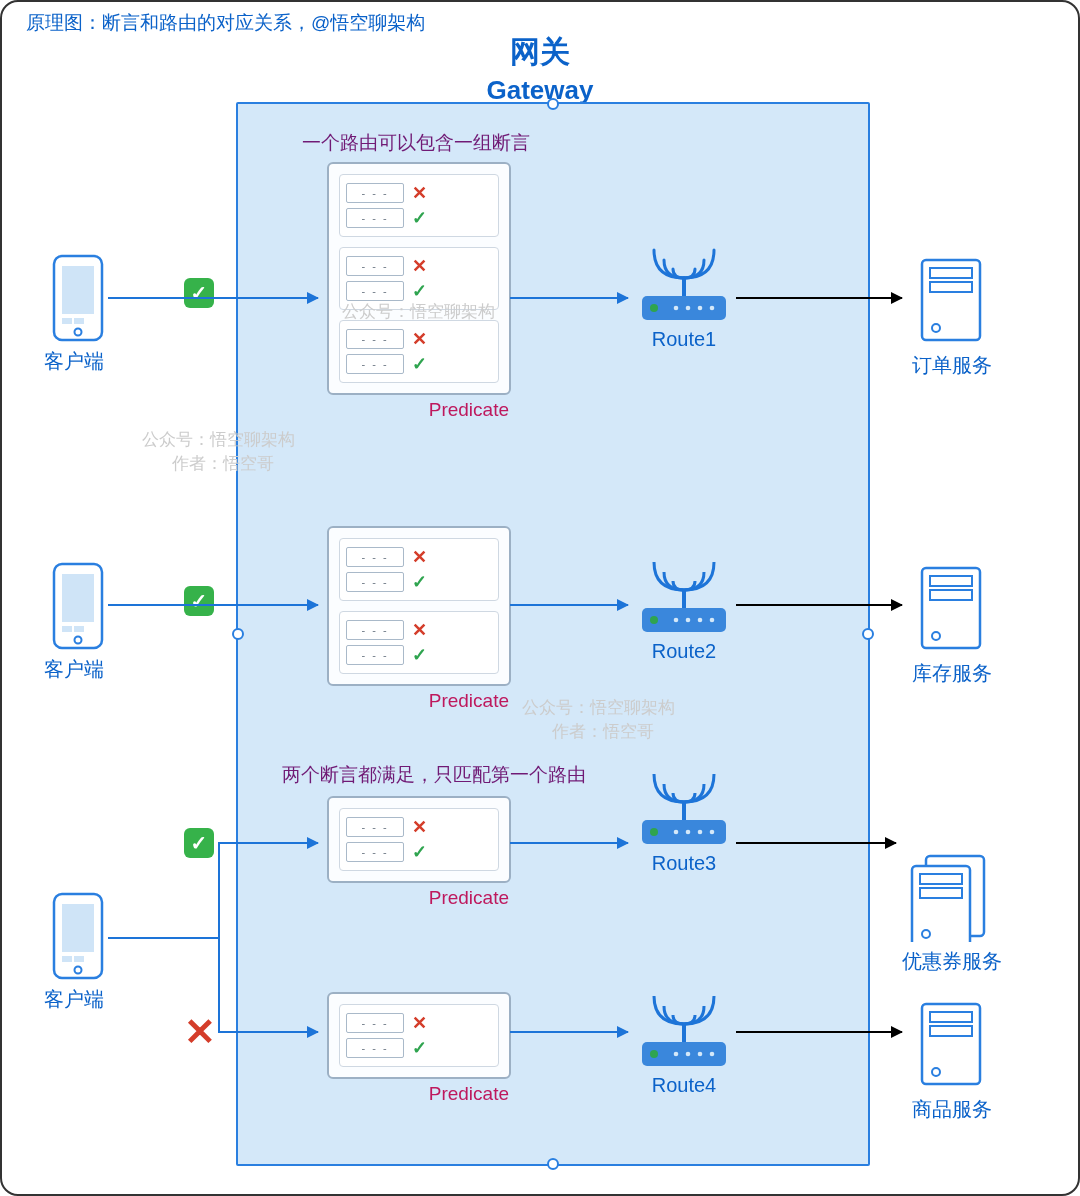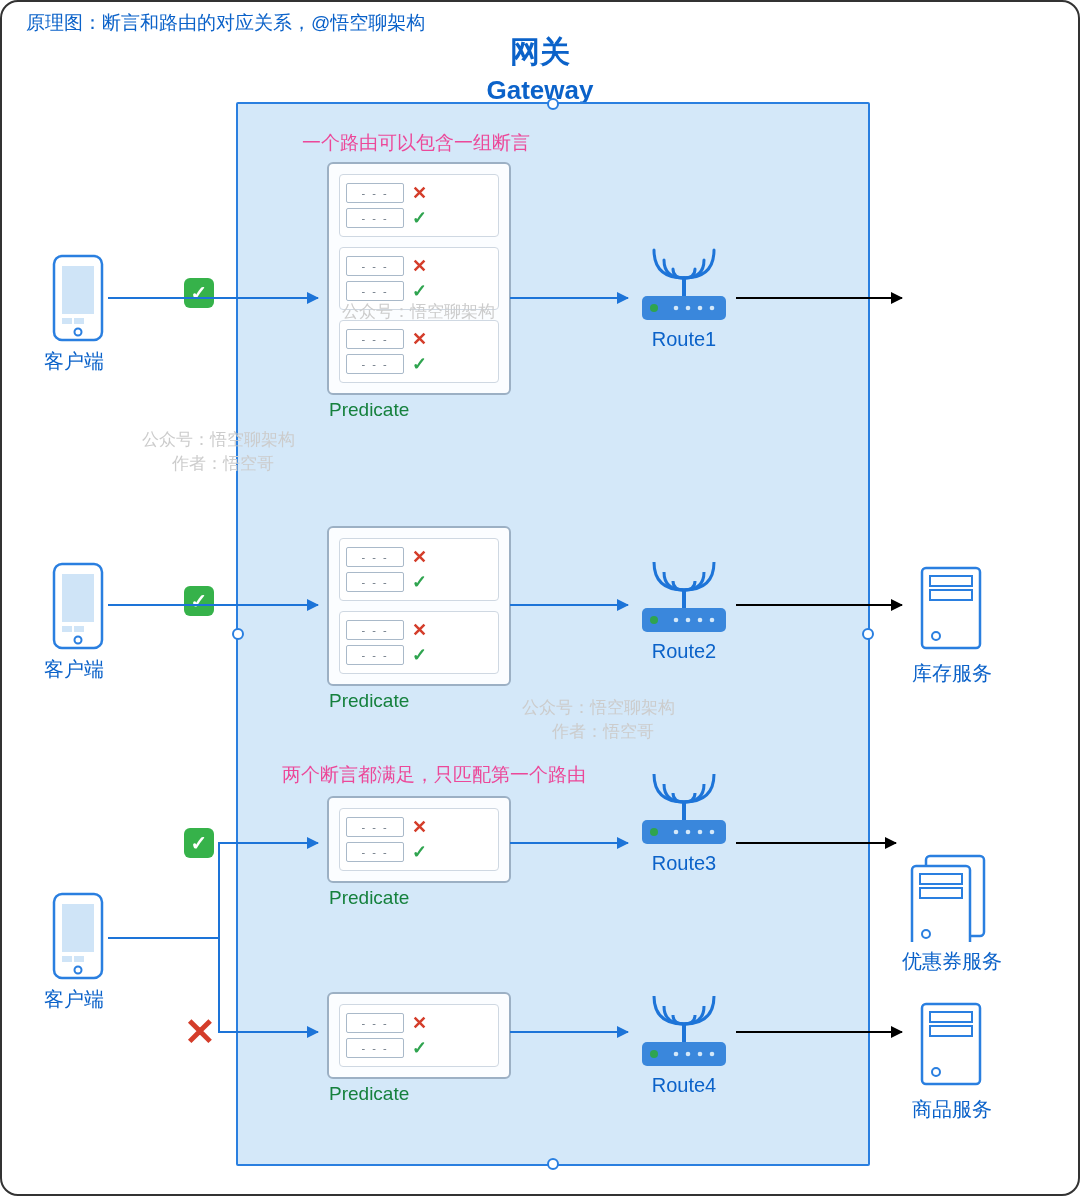--- a/index.html
+++ b/index.html
@@ -6,29 +6,29 @@
   .frame{width:1080px;height:1196px;position:relative;box-sizing:border-box;border:2px solid #333;border-radius:18px;background:#fff;overflow:hidden;}
   .header{position:absolute;left:24px;top:8px;color:#0b62c9;font-size:19px;}
   .gateway-title{position:absolute;left:0;width:100%;top:30px;text-align:center;color:#0b62c9;font-size:30px;font-weight:700;}
   .gateway-title .en{font-size:26px;display:block;margin-top:2px;}
   .gateway-box{position:absolute;left:234px;top:100px;width:630px;height:1060px;border:2px solid #2a7fe0;background:#d4e8f9;border-radius:2px;}
   .gateway-box .dot{width:8px;height:8px;border:2px solid #2a7fe0;border-radius:50%;background:#fff;position:absolute;}
   .gateway-box .dot.t{left:50%;top:-6px;margin-left:-6px;}
   .gateway-box .dot.b{left:50%;bottom:-6px;margin-left:-6px;}
   .gateway-box .dot.l{left:-6px;top:50%;margin-top:-6px;}
   .gateway-box .dot.r{right:-6px;top:50%;margin-top:-6px;}
-  .label{position:absolute;color:#ec4899;font-size:19px;}
+  .label{position:absolute;color:#701a75;font-size:19px;}
   .pred-box{position:absolute;border:2px solid #9cb0c4;border-radius:6px;background:#fbfdff;left:325px;width:180px;}
   .grp{margin:10px 10px;border:1px solid #cfd8e2;border-radius:4px;background:#fff;padding:4px 6px;}
   .row{display:flex;align-items:center;gap:8px;margin:3px 0;}
   .row .bar{flex:0 0 56px;height:18px;border:1px solid #a9b9c9;border-radius:2px;background:#fff;display:flex;align-items:center;justify-content:center;color:#6b7683;font-size:11px;letter-spacing:2px;}
   .row .mk{width:18px;font-size:18px;font-weight:bold;}
   .row .mk.ok{color:#2fa44f;}
   .row .mk.no{color:#d43d2a;}
-  .pred-caption{position:absolute;left:0;right:0;bottom:-28px;text-align:left;color:#15803d;font-size:19px;}
+  .pred-caption{position:absolute;left:0;right:0;bottom:-28px;text-align:right;color:#be185d;font-size:19px;}
   .router{position:absolute;width:96px;}
   .router svg{display:block;}
   .router .cap{text-align:center;color:#0b62c9;font-size:20px;margin-top:4px;}
   .phone{position:absolute;width:56px;}
   .phone svg{display:block;}
   .phone .cap{text-align:center;color:#0b62c9;font-size:20px;margin-top:6px;white-space:nowrap;left:-6px;position:relative;}
   .server{position:absolute;width:78px;}
   .server svg{display:block;}
   .server .cap{text-align:center;color:#0b62c9;font-size:20px;margin-top:6px;white-space:nowrap;}
   .badge{position:absolute;width:30px;height:30px;border-radius:6px;display:flex;align-items:center;justify-content:center;font-size:20px;font-weight:bold;}
@@ -251,20 +251,29 @@
     <svg viewBox="0 0 56 88" width="56" height="88">
       <rect x="4" y="2" width="48" height="84" rx="8" fill="#fff" stroke="#2a7fe0" stroke-width="2.5"></rect>
       <rect x="12" y="12" width="32" height="48" fill="#cfe4f7"></rect>
       <rect x="12" y="64" width="10" height="6" fill="#cfe4f7"></rect>
         <rect x="24" y="64" width="10" height="6" fill="#cfe4f7"></rect>
       <circle cx="28" cy="78" r="3.5" fill="none" stroke="#2a7fe0" stroke-width="2"></circle>
     </svg>
     <div class="cap">客户端</div>
   </div>
 
+  <div class="server" style="left:910px;top:252px;">
+    <svg viewBox="0 0 78 92" width="78" height="92">
+      <rect x="10" y="6" width="58" height="80" rx="4" fill="#fff" stroke="#2a7fe0" stroke-width="2.5"></rect>
+      <rect x="18" y="14" width="42" height="10" fill="none" stroke="#2a7fe0" stroke-width="2"></rect>
+      <rect x="18" y="28" width="42" height="10" fill="none" stroke="#2a7fe0" stroke-width="2"></rect>
+      <circle cx="24" cy="74" r="4" fill="none" stroke="#2a7fe0" stroke-width="2"></circle>
+    </svg>
+    <div class="cap">订单服务</div>
+  </div>
   <div class="server" style="left:910px;top:560px;">
     <svg viewBox="0 0 78 92" width="78" height="92">
       <rect x="10" y="6" width="58" height="80" rx="4" fill="#fff" stroke="#2a7fe0" stroke-width="2.5"></rect>
       <rect x="18" y="14" width="42" height="10" fill="none" stroke="#2a7fe0" stroke-width="2"></rect>
       <rect x="18" y="28" width="42" height="10" fill="none" stroke="#2a7fe0" stroke-width="2"></rect>
       <circle cx="24" cy="74" r="4" fill="none" stroke="#2a7fe0" stroke-width="2"></circle>
     </svg>
     <div class="cap">库存服务</div>
   </div>
   <div class="server" style="left:900px;top:848px;">

